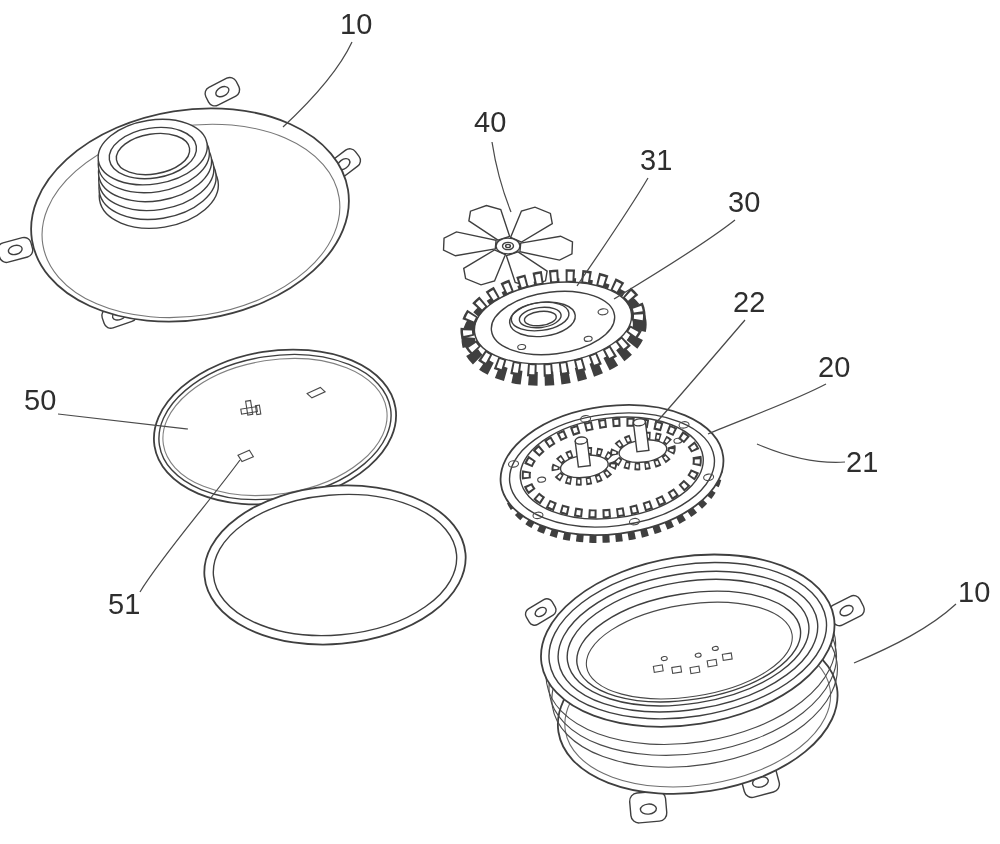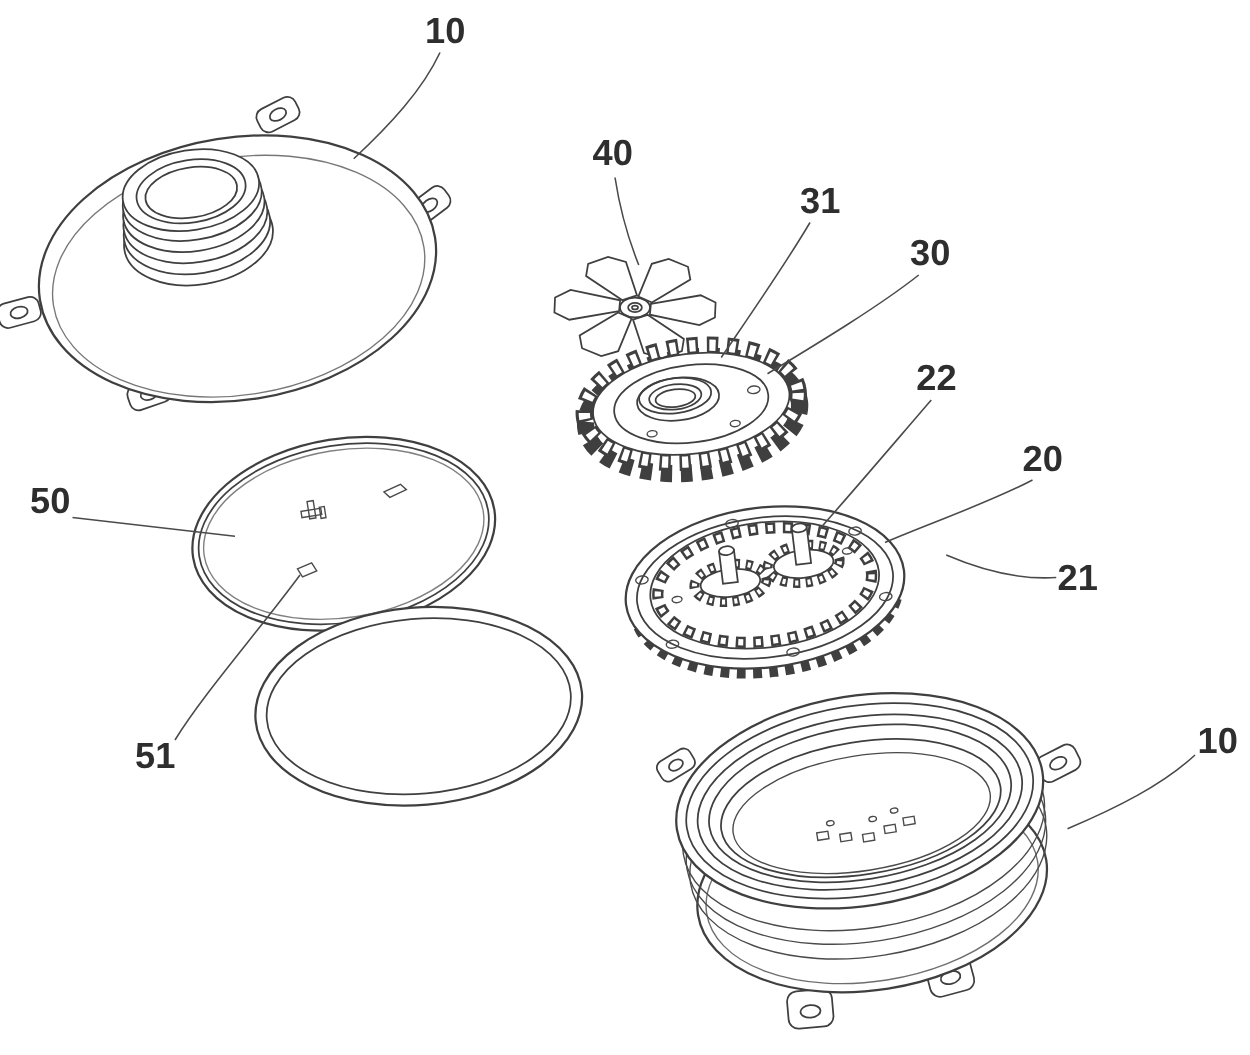--- a/index.html
+++ b/index.html
@@ -7,21 +7,20 @@
     padding: 0;
     background: #ffffff;
     font-family: "Liberation Sans", sans-serif;
   }
   #stage {
     position: relative;
     width: 1000px;
     height: 844px;
     background: #ffffff;
     overflow: hidden;
-    font-weight: bold;
   }
   svg { display: block; }
   .ln  { fill: none;    stroke: #3f3f3f; stroke-width: 1.4; }
   .ln2 { fill: none;    stroke: #4a4a4a; stroke-width: 1.1; }
   .fw  { fill: #ffffff; stroke: #3f3f3f; stroke-width: 1.4; }
   .fwb { fill: #ffffff; stroke: #3f3f3f; stroke-width: 1.8; }
   .teeth   { fill: none; stroke: #3f3f3f; }
   .teethHollow { fill: none; stroke: #ffffff; }
   .leader { fill: none; stroke: #4a4a4a; stroke-width: 1.25; }
   text.lbl {

